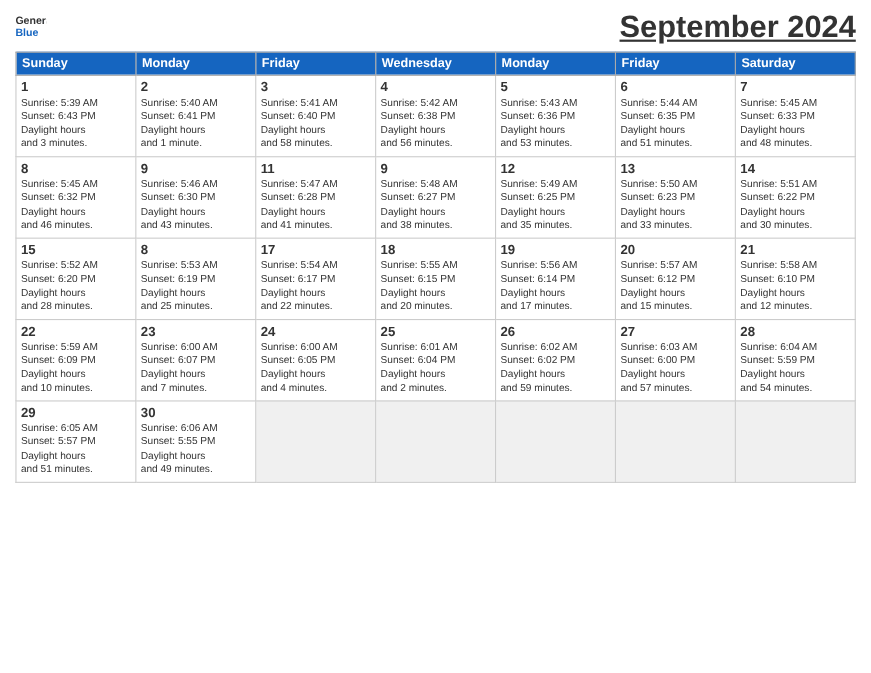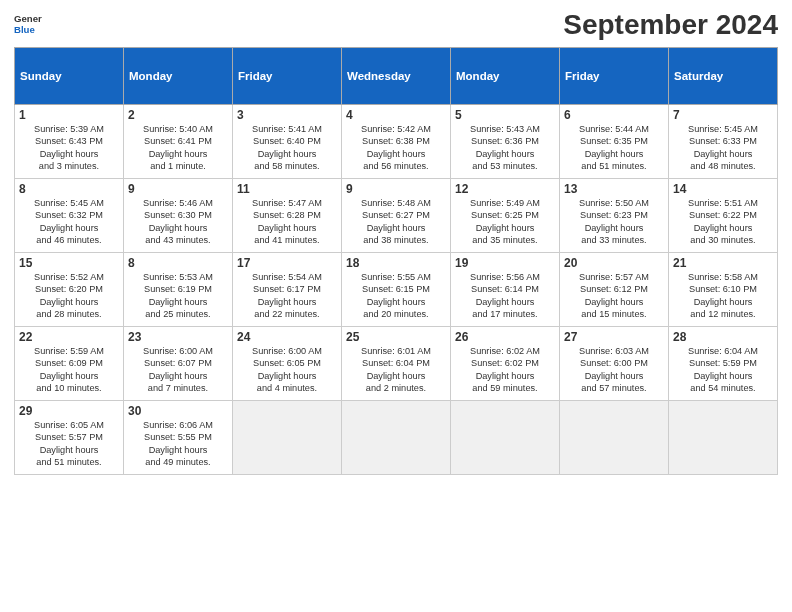--- a/index.html
+++ b/index.html
@@ -32,37 +32,38 @@
       height: 28px;
     }
     .title-block {
       text-align: right;
     }
     .month-title {
       font-size: 28px;
       font-weight: bold;
       color: #333;
       line-height: 1.1;
+      text-decoration: underline;
     }
     .location-title {
       font-size: 14px;
       color: #333;
     }
     table {
       width: 100%;
       border-collapse: collapse;
       table-layout: fixed;
     }
     .col-header {
       background: #1565c0;
       color: #fff;
       font-size: 11.5px;
       font-weight: bold;
       text-align: left;
-      padding: 22px 5px;
+      padding: 4px 5px;
       border: 1px solid #aaa;
     }
     td {
       border: 1px solid #ccc;
       vertical-align: top;
       padding: 3px 4px;
       font-size: 9.2px;
       color: #333;
       background: #fff;
       height: 74px;
@@ -72,21 +73,20 @@
     }
     .day-num {
       font-size: 12px;
       font-weight: bold;
       color: #333;
       display: block;
       margin-bottom: 1px;
     }
     .day-info {
       line-height: 1.35;
-      text-align: center;
     }
   </style>
 </head>
 <body>
 
 <div class="page">
   <div class="header">
     <div class="logo">
       <svg class="logo-icon" viewBox="0 0 32 32" width="32" height="32">
         <text x="0" y="14" font-size="11" font-weight="bold" fill="#333" font-family="Arial">General</text>

